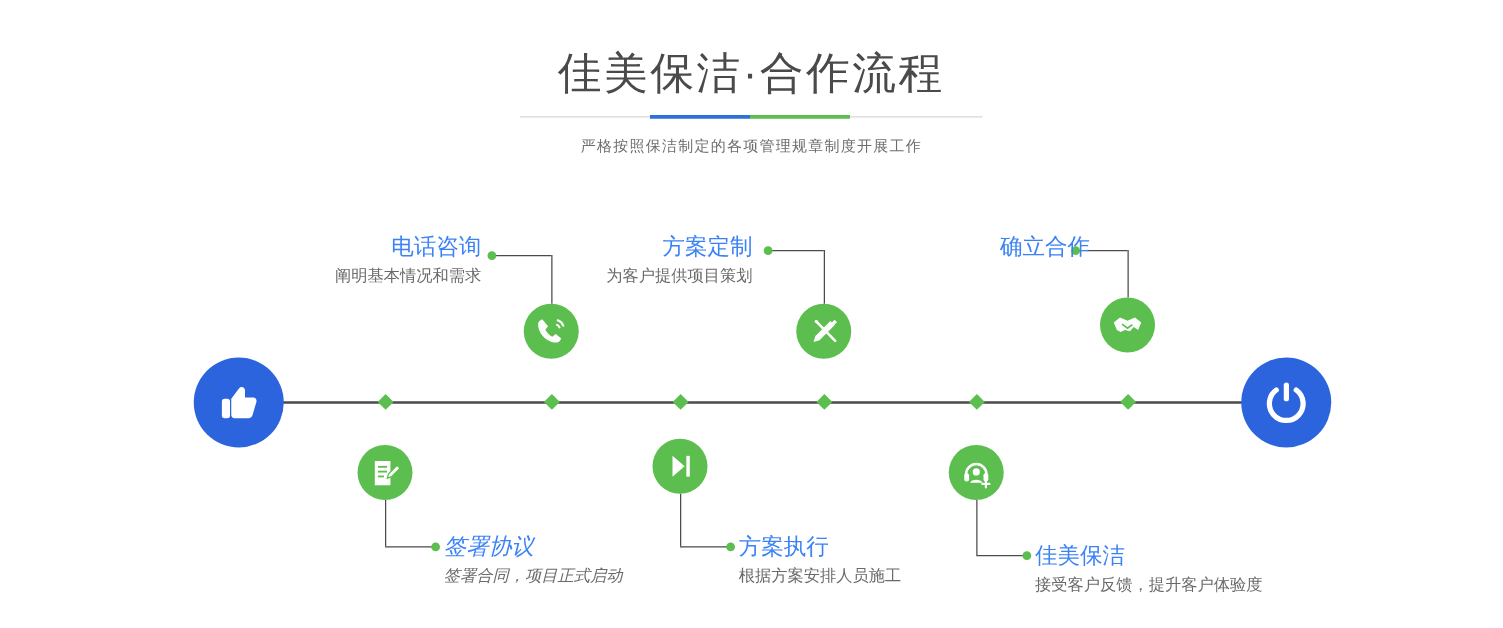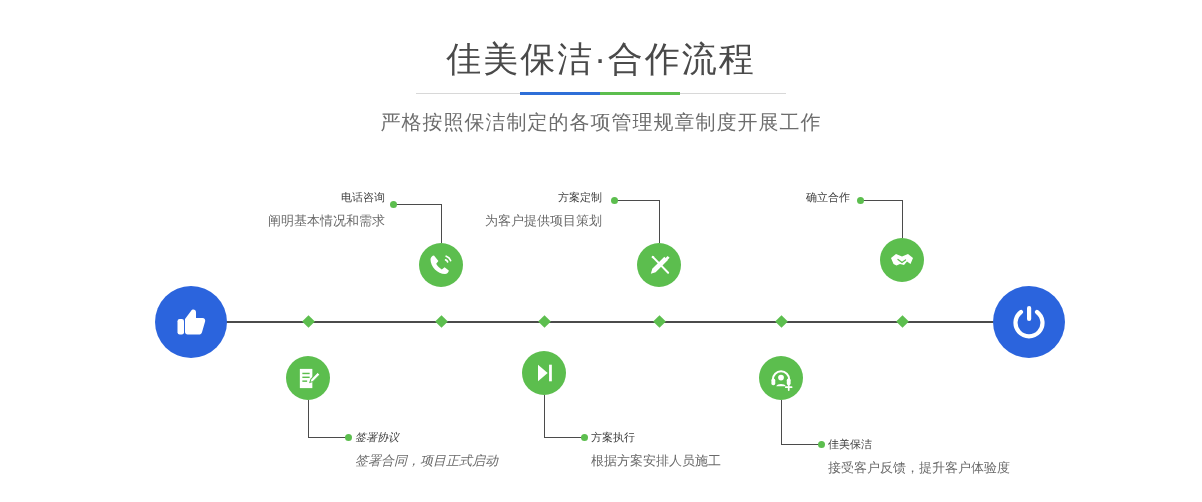--- a/index.html
+++ b/index.html
@@ -60,21 +60,21 @@
   .rule-accent-green {
     position: absolute;
     left: 184px;
     top: 0px;
     width: 80px;
     height: 3px;
     background: #5cbe4e;
   }
   .subtitle {
     margin-top: 14px;
-    font-size: 20px;
+    font-size: 12px;
     color: #6d6d6d;
     letter-spacing: 1px;
   }
 
   
   .timeline {
     position: absolute;
     left: 0;
     top: 0;
     width: 1202px;
@@ -137,22 +137,22 @@
     height: 7px;
     border-radius: 50%;
     background: #5cbe4e;
   }
 
   .label-block {
     position: absolute;
     white-space: nowrap;
   }
   .label-title {
-    font-size: 11px;
-    color: #404040;
+    font-size: 18px;
+    color: #3b82f6;
     line-height: 22px;
   }
   .label-desc {
     font-size: 13px;
     color: #6a6a6a;
     line-height: 20px;
     margin-top: 3px;
   }
   .label-right  { text-align: right; }
   .label-left   { text-align: left; }
@@ -259,21 +259,21 @@
     <div class="diamond" style="left:898px; top:317px;"></div>
     <div class="connector-v" style="left:902px; top:200px; height:38px;"></div>
     <div class="connector-h" style="left:860px; top:200px; width:42px;"></div>
     <div class="dot-end" style="left:857px; top:197px;"></div>
     <div class="node-icon" style="left:880px; top:238px;">
       <svg width="26" height="26" viewBox="0 0 26 26">
         <path d="M2 11 L7 7 L13 9.5 L19 7 L24 11 L21.5 17 L18 14.5 L15 18 L11 17 L7.5 18.5 L4.5 17 Z" fill="#ffffff"></path>
         <path d="M9 12.5 L13 15.5 L16.5 13" stroke="#5cbe4e" stroke-width="1.3" fill="none" stroke-linecap="round"></path>
       </svg>
     </div>
-    <div class="label-block label-right" style="left:702px; top:186px; width:148px;">
+    <div class="label-block label-right" style="left:724px; top:186px; width:148px;">
       <div class="label-title">确立合作</div>
     </div>
 
     <div class="diamond" style="left:777px; top:317px;"></div>
     <div class="connector-v" style="left:781px; top:400px; height:44px;"></div>
     <div class="connector-h" style="left:781px; top:444px; width:40px;"></div>
     <div class="dot-end" style="left:818px; top:441px;"></div>
     <div class="node-icon" style="left:759px; top:356px;">
       <svg width="25" height="25" viewBox="0 0 26 26">
         <path d="M4 14 A8.5 8.5 0 0 1 21 14" stroke="#ffffff" stroke-width="2.1" fill="none" stroke-linecap="round"></path>

